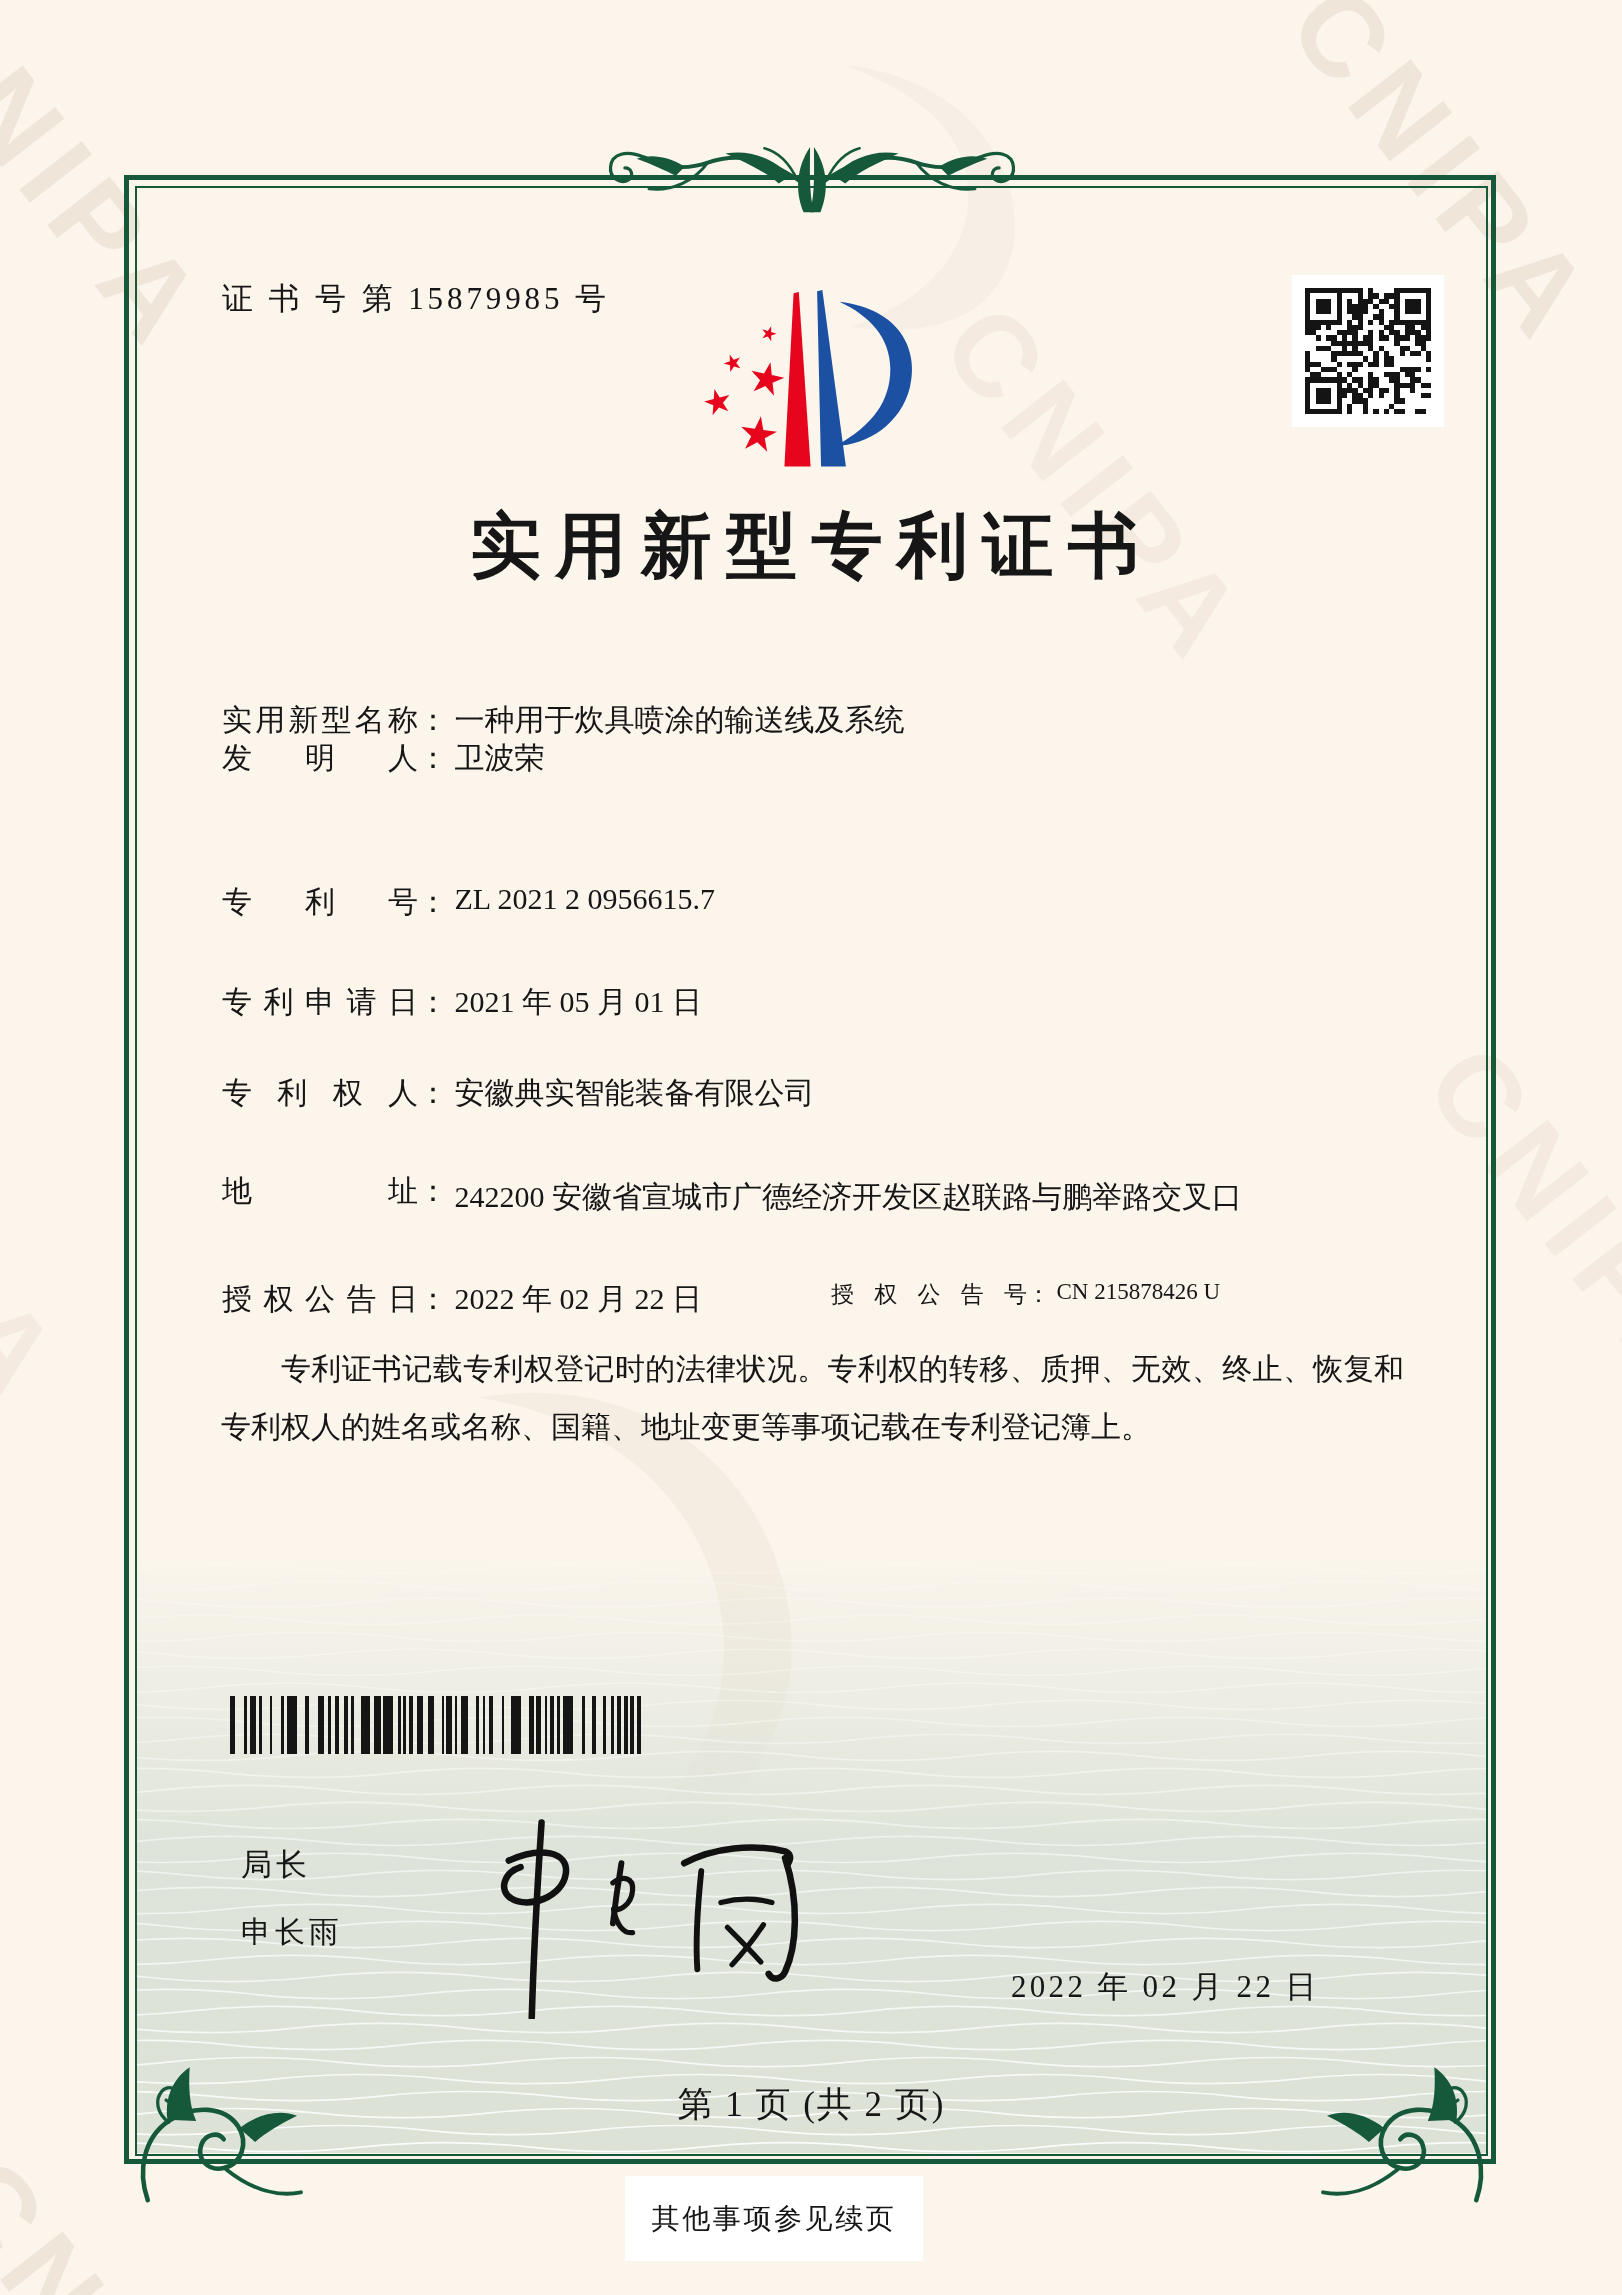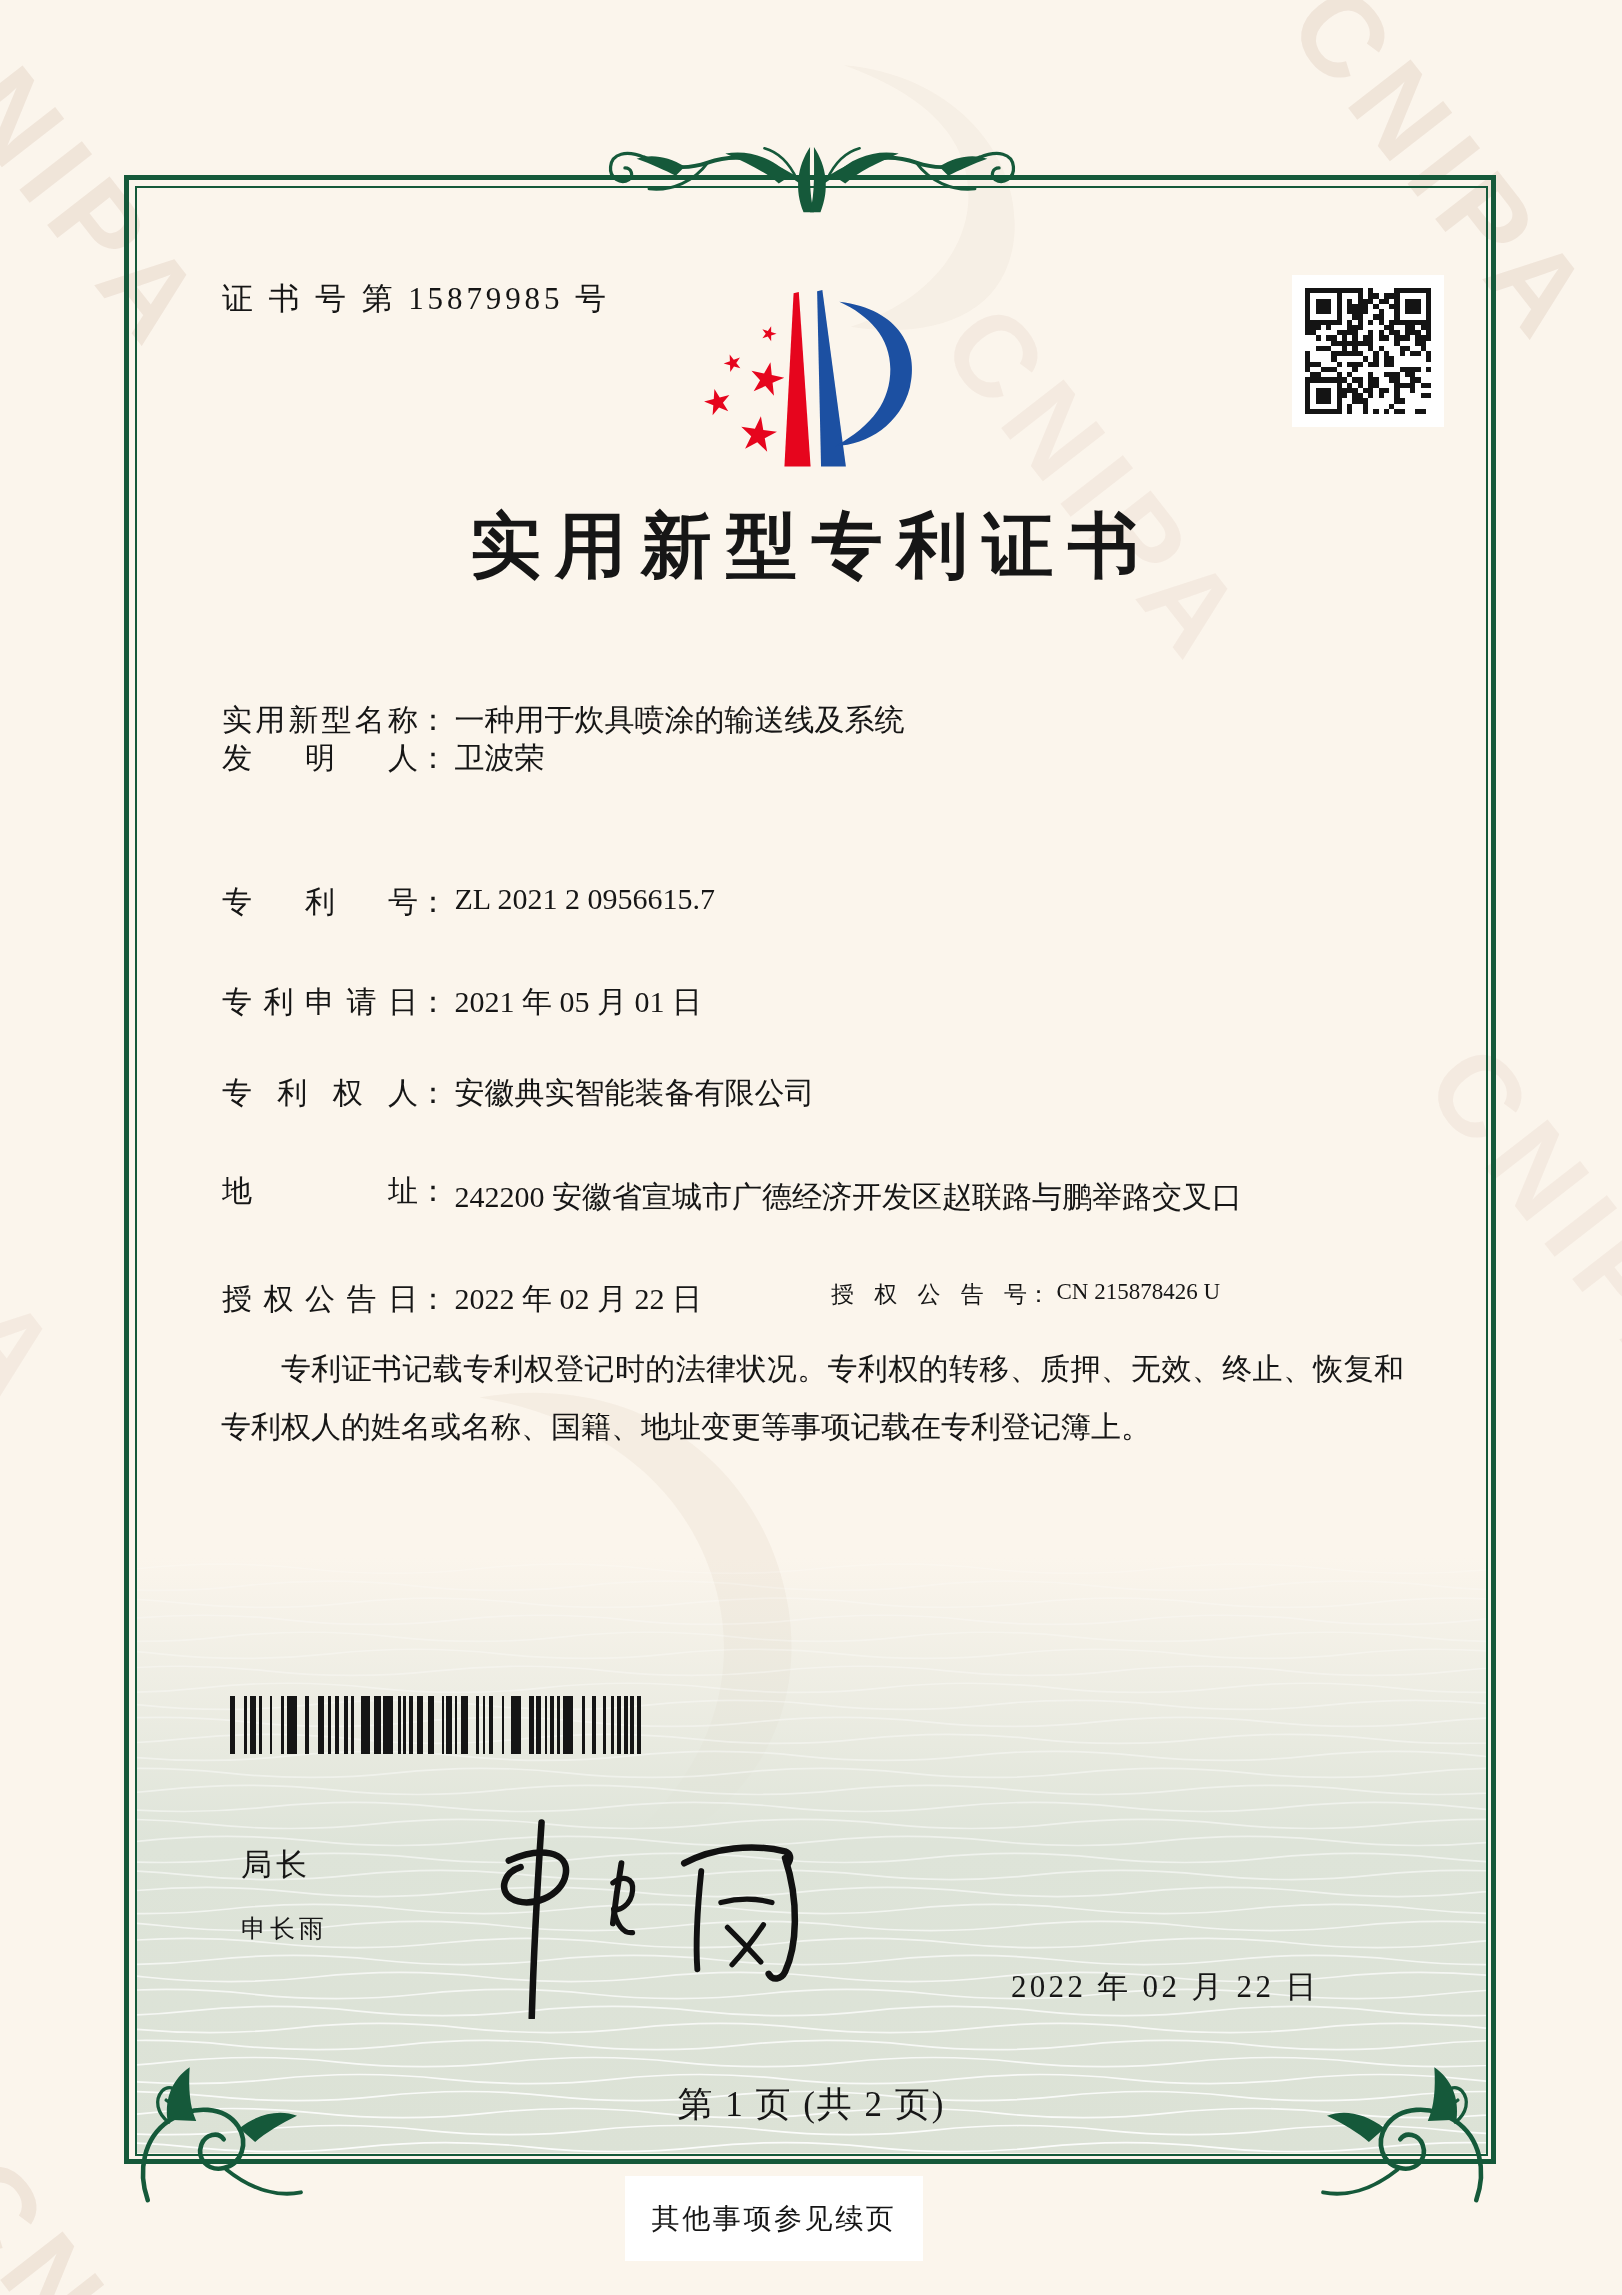--- a/index.html
+++ b/index.html
@@ -36,21 +36,21 @@
      vertical-align:top;}
   .f-colon{vertical-align:top;}
   .f-value{margin-left:6.5px;vertical-align:top;}
   .addr-value{display:inline-block;width:831px;line-height:52px;}
   .grant-right{position:absolute;left:831px;top:1279px;font-size:23px;z-index:4;}
   .paras{left:221px;top:1340px;width:1183px;font-size:30px;line-height:58px;
      text-align:justify;}
   .paras p{margin:0;text-indent:2em;}
   .barcode{left:230px;top:1696px;}
   .officer-title{left:241px;top:1844px;font-size:31px;letter-spacing:3.9px;}
-  .officer-name{left:241px;top:1912px;font-size:25px;letter-spacing:3.9px;}
+  .officer-name{left:241px;top:1912px;font-size:30px;letter-spacing:3.9px;}
   .signature{left:425px;top:1803px;}
   .sign-date{left:1011px;top:1966px;font-size:31px;letter-spacing:3.3px;}
   .page-note{left:0;top:2081px;width:1623px;text-align:center;font-size:35px;letter-spacing:2px;}
   .cont-box{left:625px;top:2176px;width:298px;height:85px;background:#ffffff;
      display:flex;align-items:center;justify-content:center;font-size:28px;letter-spacing:2.6px;}
 </style>
 </head>
 <body>
 
 <div class="page">

